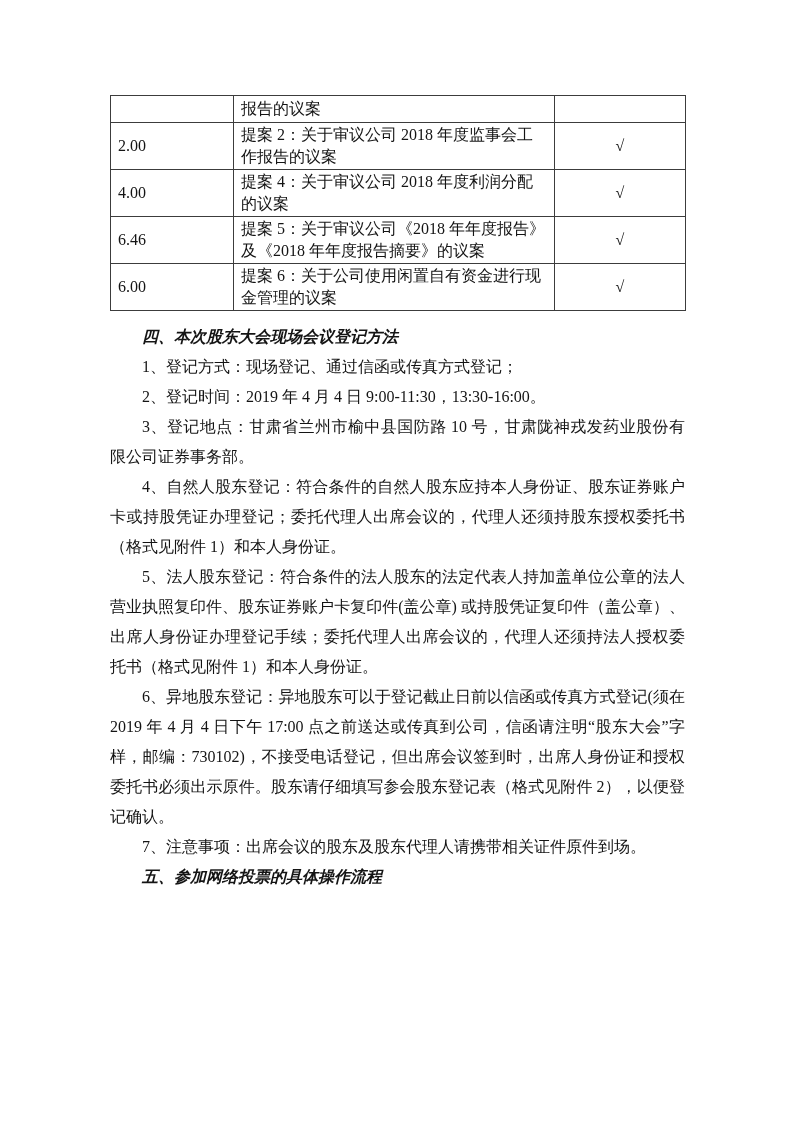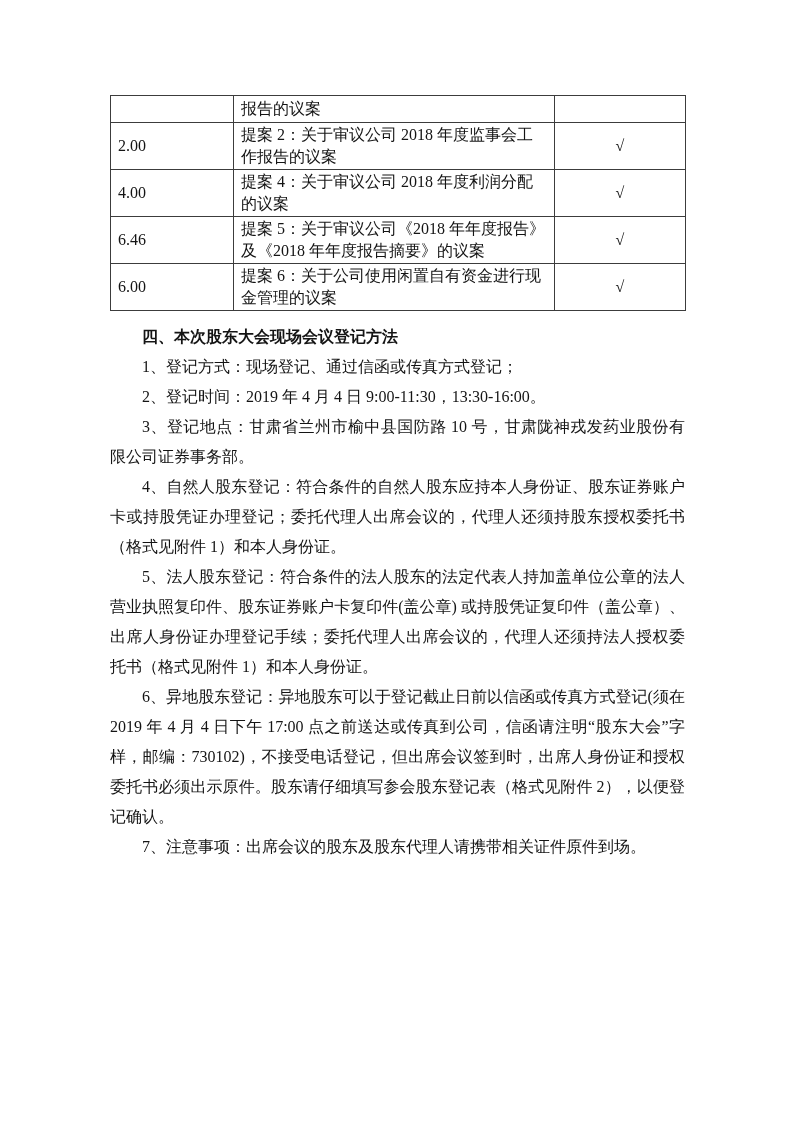--- a/index.html
+++ b/index.html
@@ -40,20 +40,21 @@
     margin-top: 11px;
     font-size: 16px;
     line-height: 30px;
     text-align: justify;
   }
   .blocks .heading {
     font-weight: bold;
     text-indent: 2em;
     text-align: left;
     line-height: 30px;
+    font-style: italic;
   }
   .blocks .para {
     text-indent: 2em;
     margin: 0;
   }
   .footer-logo {
     position: absolute;
     right: 5px;
     top: 1071px;
     width: 160px;
@@ -125,20 +126,21 @@
 
     <div class="blocks" id="content-blocks">
         <div class="heading">四、本次股东大会现场会议登记方法</div>
         <div class="para">1、登记方式：现场登记、通过信函或传真方式登记；</div>
         <div class="para">2、登记时间：2019 年 4 月 4 日 9:00-11:30，13:30-16:00。</div>
         <div class="para">3、登记地点：甘肃省兰州市榆中县国防路 10 号，甘肃陇神戎发药业股份有限公司证券事务部。</div>
         <div class="para">4、自然人股东登记：符合条件的自然人股东应持本人身份证、股东证券账户卡或持股凭证办理登记；委托代理人出席会议的，代理人还须持股东授权委托书（格式见附件 1）和本人身份证。</div>
         <div class="para">5、法人股东登记：符合条件的法人股东的法定代表人持加盖单位公章的法人营业执照复印件、股东证券账户卡复印件(盖公章) 或持股凭证复印件（盖公章）、出席人身份证办理登记手续；委托代理人出席会议的，代理人还须持法人授权委托书（格式见附件 1）和本人身份证。</div>
         <div class="para">6、异地股东登记：异地股东可以于登记截止日前以信函或传真方式登记(须在 2019 年 4 月 4 日下午 17:00 点之前送达或传真到公司，信函请注明“股东大会”字样，邮编：730102)，不接受电话登记，但出席会议签到时，出席人身份证和授权委托书必须出示原件。股东请仔细填写参会股东登记表（格式见附件 2），以便登记确认。</div>
         <div class="para">7、注意事项：出席会议的股东及股东代理人请携带相关证件原件到场。</div>
+        <div class="heading">五、参加网络投票的具体操作流程</div>
       </div>
   </div>
 
   <div class="footer-logo">
     <div class="logo-row">
       <span class="logo-brand">cninf</span>
       <span class="logo-swirl">
         <svg width="22" height="18" viewBox="0 0 24 20">
           <path d="M21.5 3.5 C16 -0.5 9.5 1.5 7.5 7.5 C11 5.5 14.5 5.5 15.5 8 C12 8.5 10.5 10 10 11.5 C14.5 13.5 20 10.5 21.5 3.5 Z" fill="#a9a9a9"></path>
           <path d="M2.5 16.5 C8 20.5 14.5 18.5 16.5 12.5 C13 14.5 9.5 14.5 8.5 12 C12 11.5 13.5 10 14 8.5 C9.5 6.5 4 9.5 2.5 16.5 Z" fill="#bdbdbd"></path>

